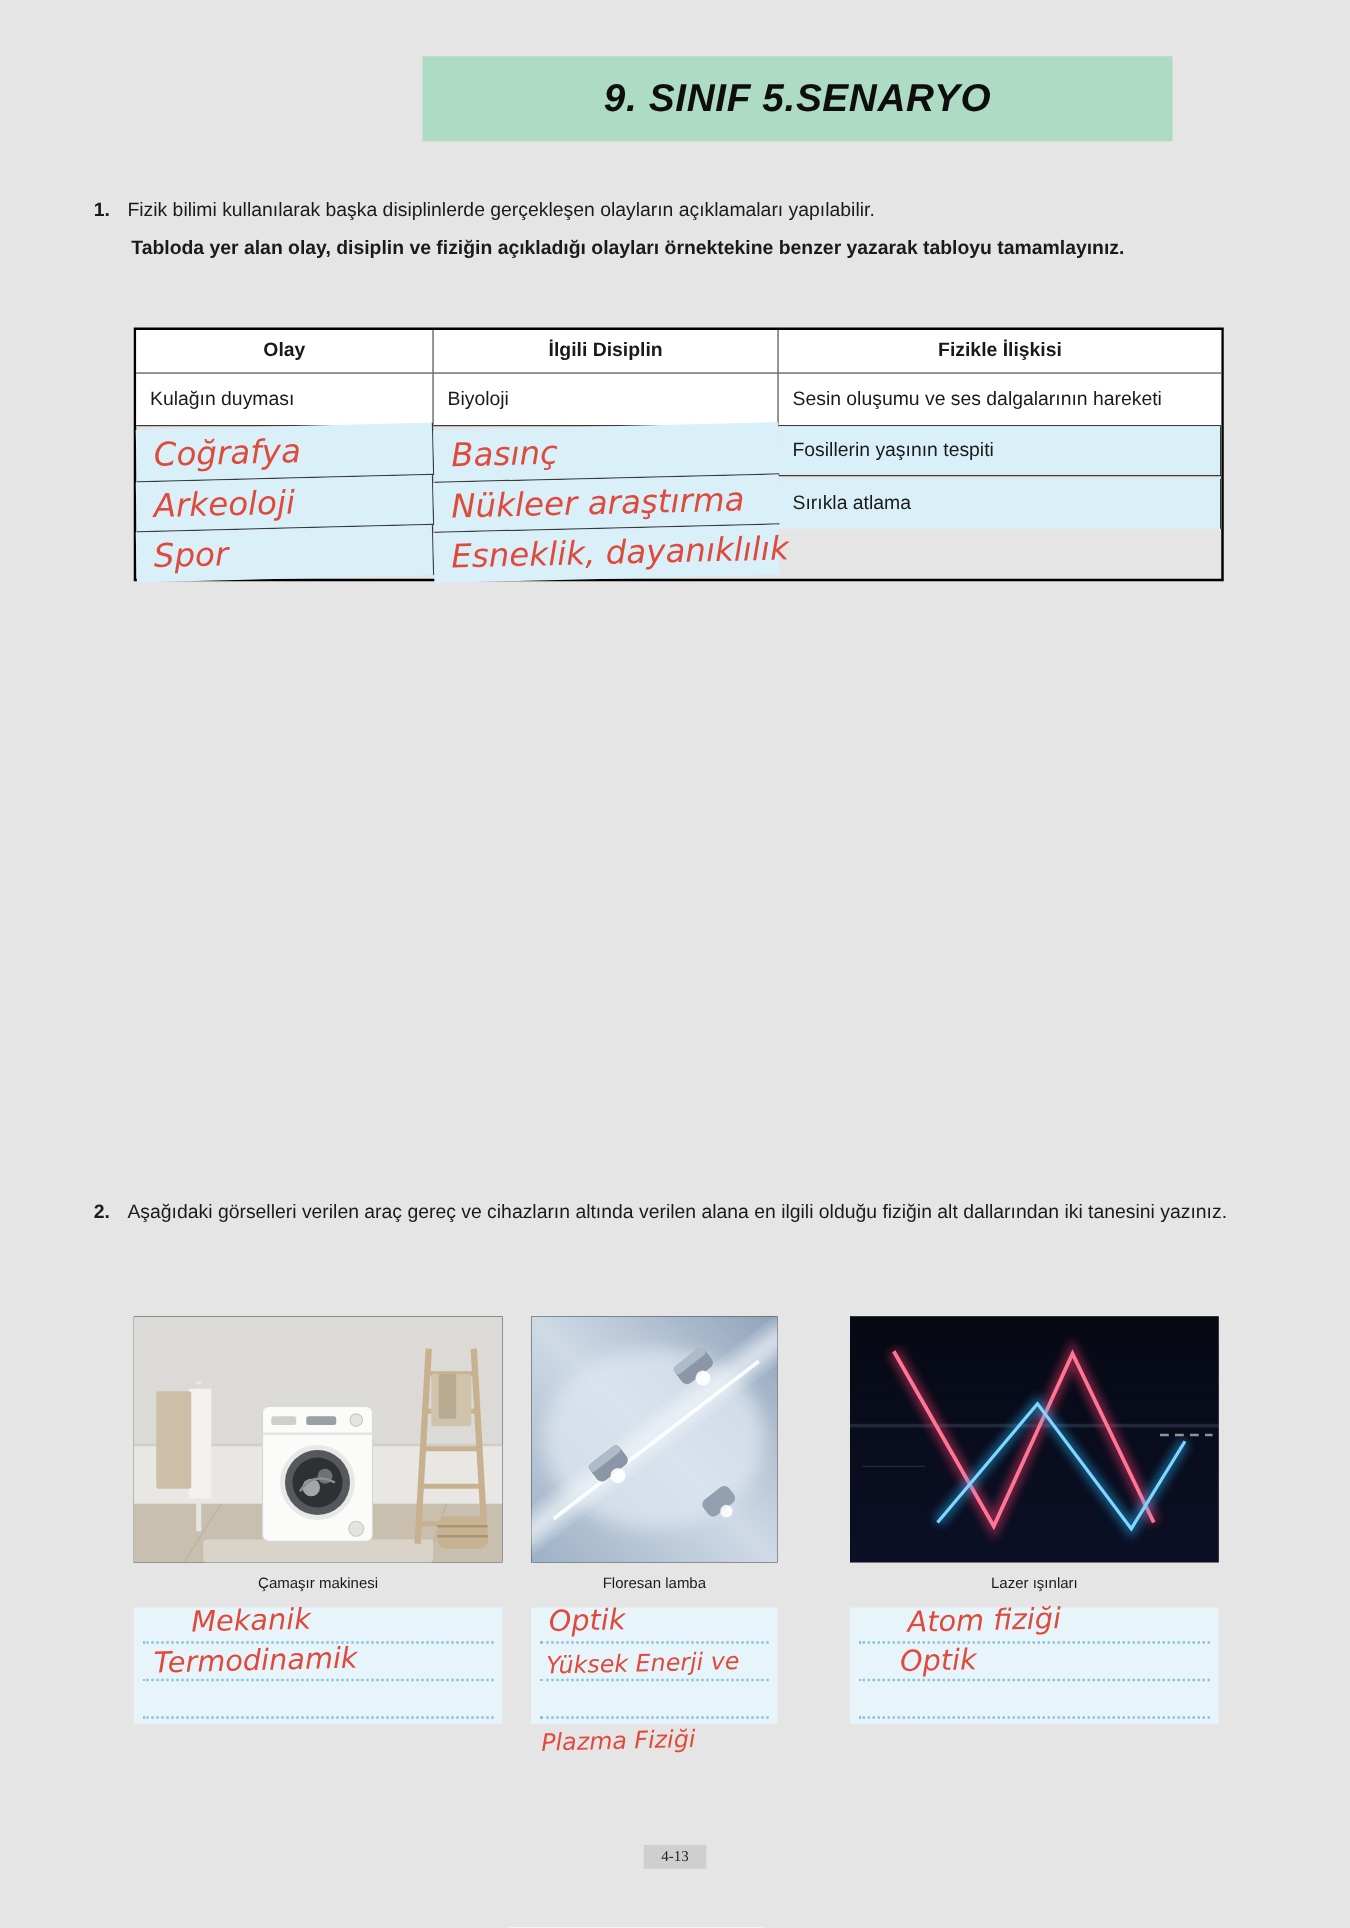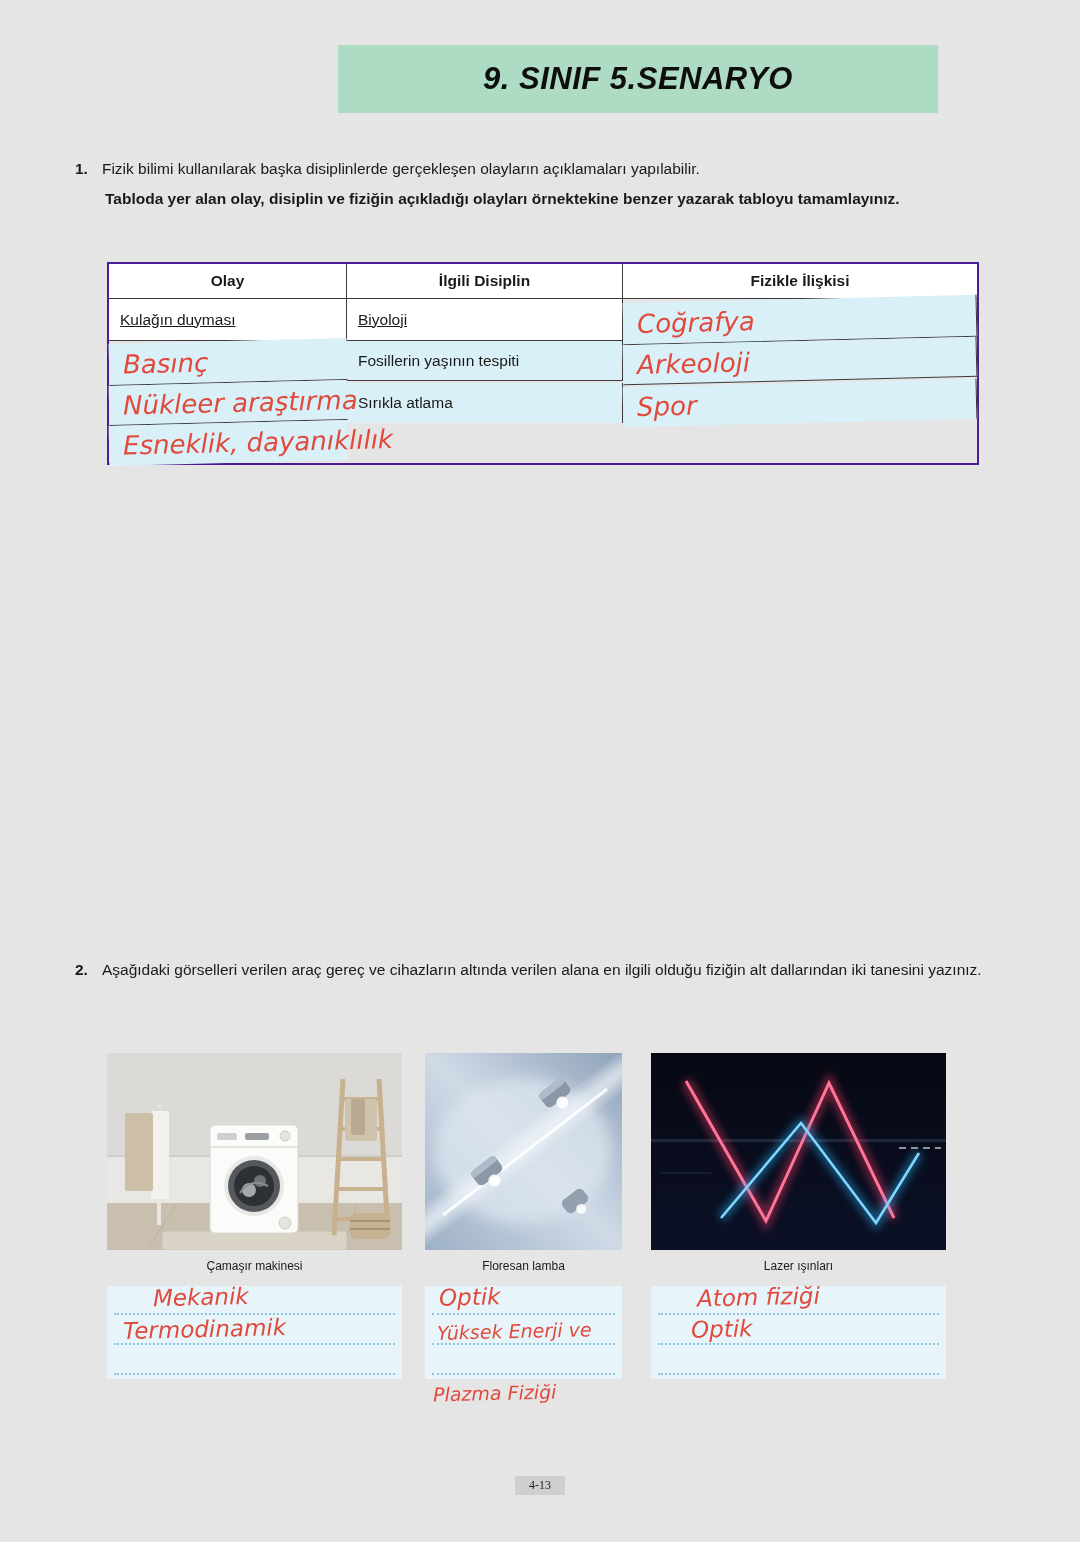--- a/index.html
+++ b/index.html
@@ -16,27 +16,27 @@
   
   .q { position:absolute; font-size:15.5px; line-height:23px; }
   .q-row { display:flex; gap:14px; align-items:flex-start; }
   .q-num { font-weight:bold; flex:0 0 auto; }
   .q1 { left:75px; top:157px; width:920px; }
   .q1-instr { position:absolute; left:105px; top:190px; width:880px; font-weight:bold; font-size:15.5px; }
   .q2 { left:75px; top:958px; width:915px; }
 
   
   .tbl { position:absolute; left:107px; top:262px; width:872px;
-         border:2px solid #4c1d95; display:grid; grid-template-columns:238px 276px 354px; }
+         border:2px solid #000000; display:grid; grid-template-columns:238px 276px 354px; }
   .cell { border-right:1px solid #3a3a3a; border-bottom:1px solid #3a3a3a;
           display:flex; align-items:center; padding:0 11px; font-size:15.5px; background:#fff; }
   .cell.c3 { border-right:none; }
   .cell.rlast { border-bottom:none; }
   .cell.head { justify-content:center; font-weight:bold; height:35px; }
-  .h-r1 { height:42px;text-decoration:underline; }
+  .h-r1 { height:42px; }
   .h-r2 { height:42px; }
   .h-r3 { height:40px; }
   .h-r4 { height:40px; }
   .blue { background:#daf0f8; }
 
   
   .hw { font-style:italic; color:#e04a3c; white-space:nowrap;
         font-family:"DejaVu Sans",cursive,sans-serif; transform:rotate(-1.4deg); }
   .hw-cell { font-size:26px; padding-left:14px; }
   .hw-ans { position:absolute; font-size:23px; }
@@ -46,21 +46,21 @@
   .photo { position:absolute; top:1053px; height:197px; overflow:hidden; background:#222; }
   .photo svg { display:block; }
   .caption { position:absolute; top:1259px; text-align:center; font-size:12px; color:#1a1a1a; }
   .abox { position:absolute; top:1286px; height:93px; background:#e7f5fb; }
   .dot { position:absolute; left:7px; right:7px; height:0; border-bottom:2px dotted #8cc2dc; }
   .dot.d1 { top:27px; } .dot.d2 { top:57px; } .dot.d3 { top:87px; }
 
   
   .col1 { left:107px; width:295px; }
   .col2 { left:425px; width:197px; }
-  .col3 { left:651px; width:295px; }
+  .col3 { left:680px; width:295px; }
 
   
   .footer { position:absolute; top:1476px; left:50%; transform:translateX(-50%);
             background:#cfcfcf; padding:2px 14px; font-size:12px; color:#1f1f1f;
             font-family:"Liberation Serif","DejaVu Serif",serif; }
 </style>
 </head>
 <body>
 
 <div class="sheet">
@@ -75,20 +75,21 @@
   </div>
   <div class="q1-instr">Tabloda yer alan olay, disiplin ve fiziğin açıkladığı olayları örnektekine benzer yazarak tabloyu tamamlayınız.</div>
 
   <div class="tbl">
     <div class="cell head">Olay</div>
     <div class="cell head">İlgili Disiplin</div>
     <div class="cell head c3">Fizikle İlişkisi</div>
 
     <div class="cell h-r1">Kulağın duyması</div>
     <div class="cell h-r1">Biyoloji</div>
+    <div class="cell h-r1 c3">Sesin oluşumu ve ses dalgalarının hareketi</div>
 
     <div class="cell h-r2 blue hw hw-cell">Coğrafya</div>
     <div class="cell h-r2 blue hw hw-cell c3">Basınç</div>
 
     <div class="cell h-r3 blue">Fosillerin yaşının tespiti</div>
     <div class="cell h-r3 blue hw hw-cell">Arkeoloji</div>
     <div class="cell h-r3 blue hw hw-cell c3">Nükleer araştırma</div>
 
     <div class="cell h-r4 blue rlast">Sırıkla atlama</div>
     <div class="cell h-r4 blue hw hw-cell rlast">Spor</div>

